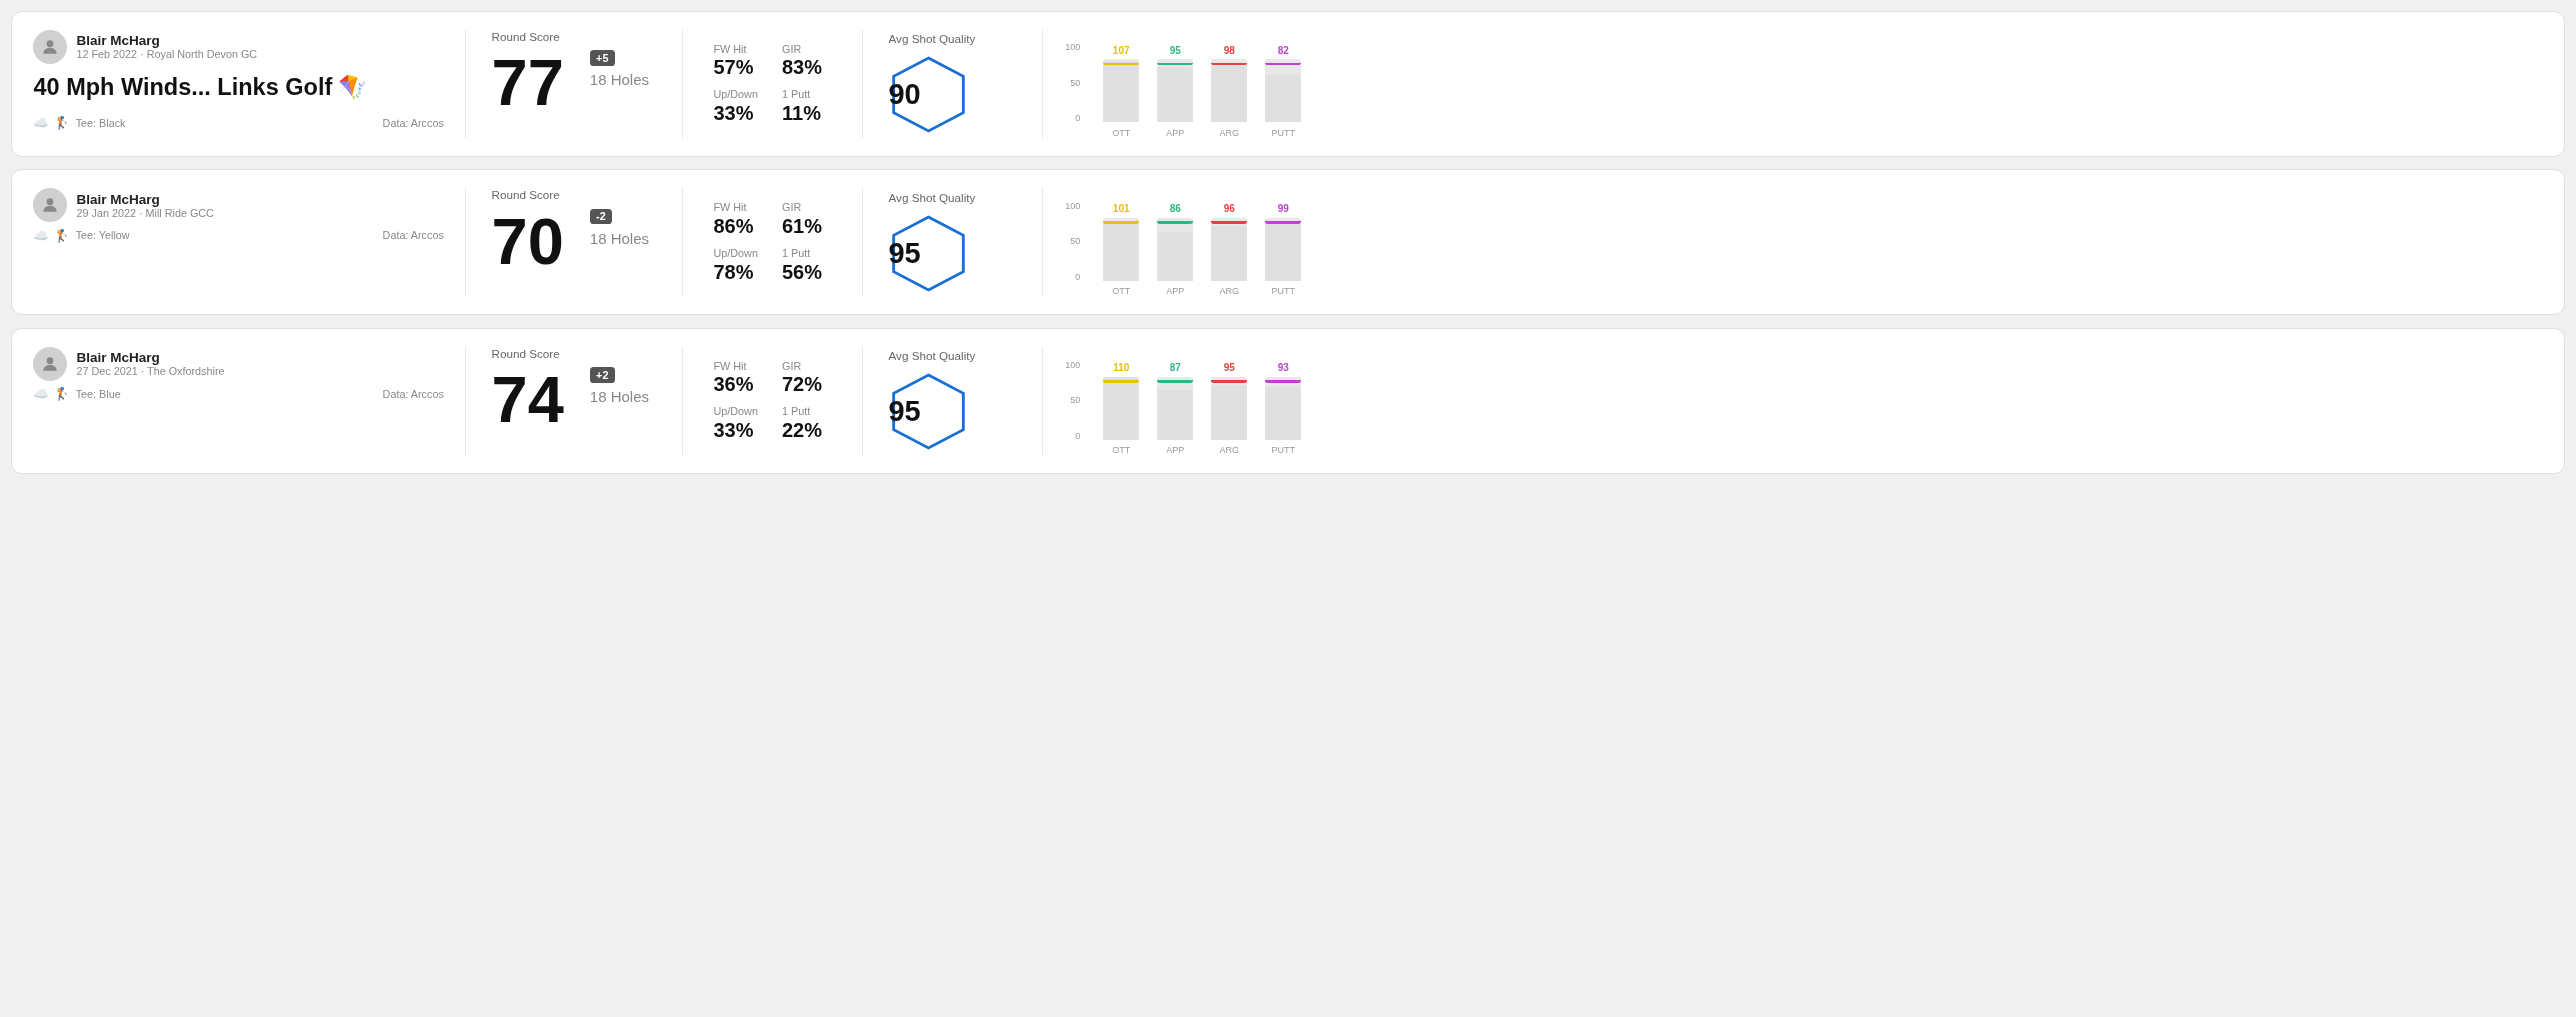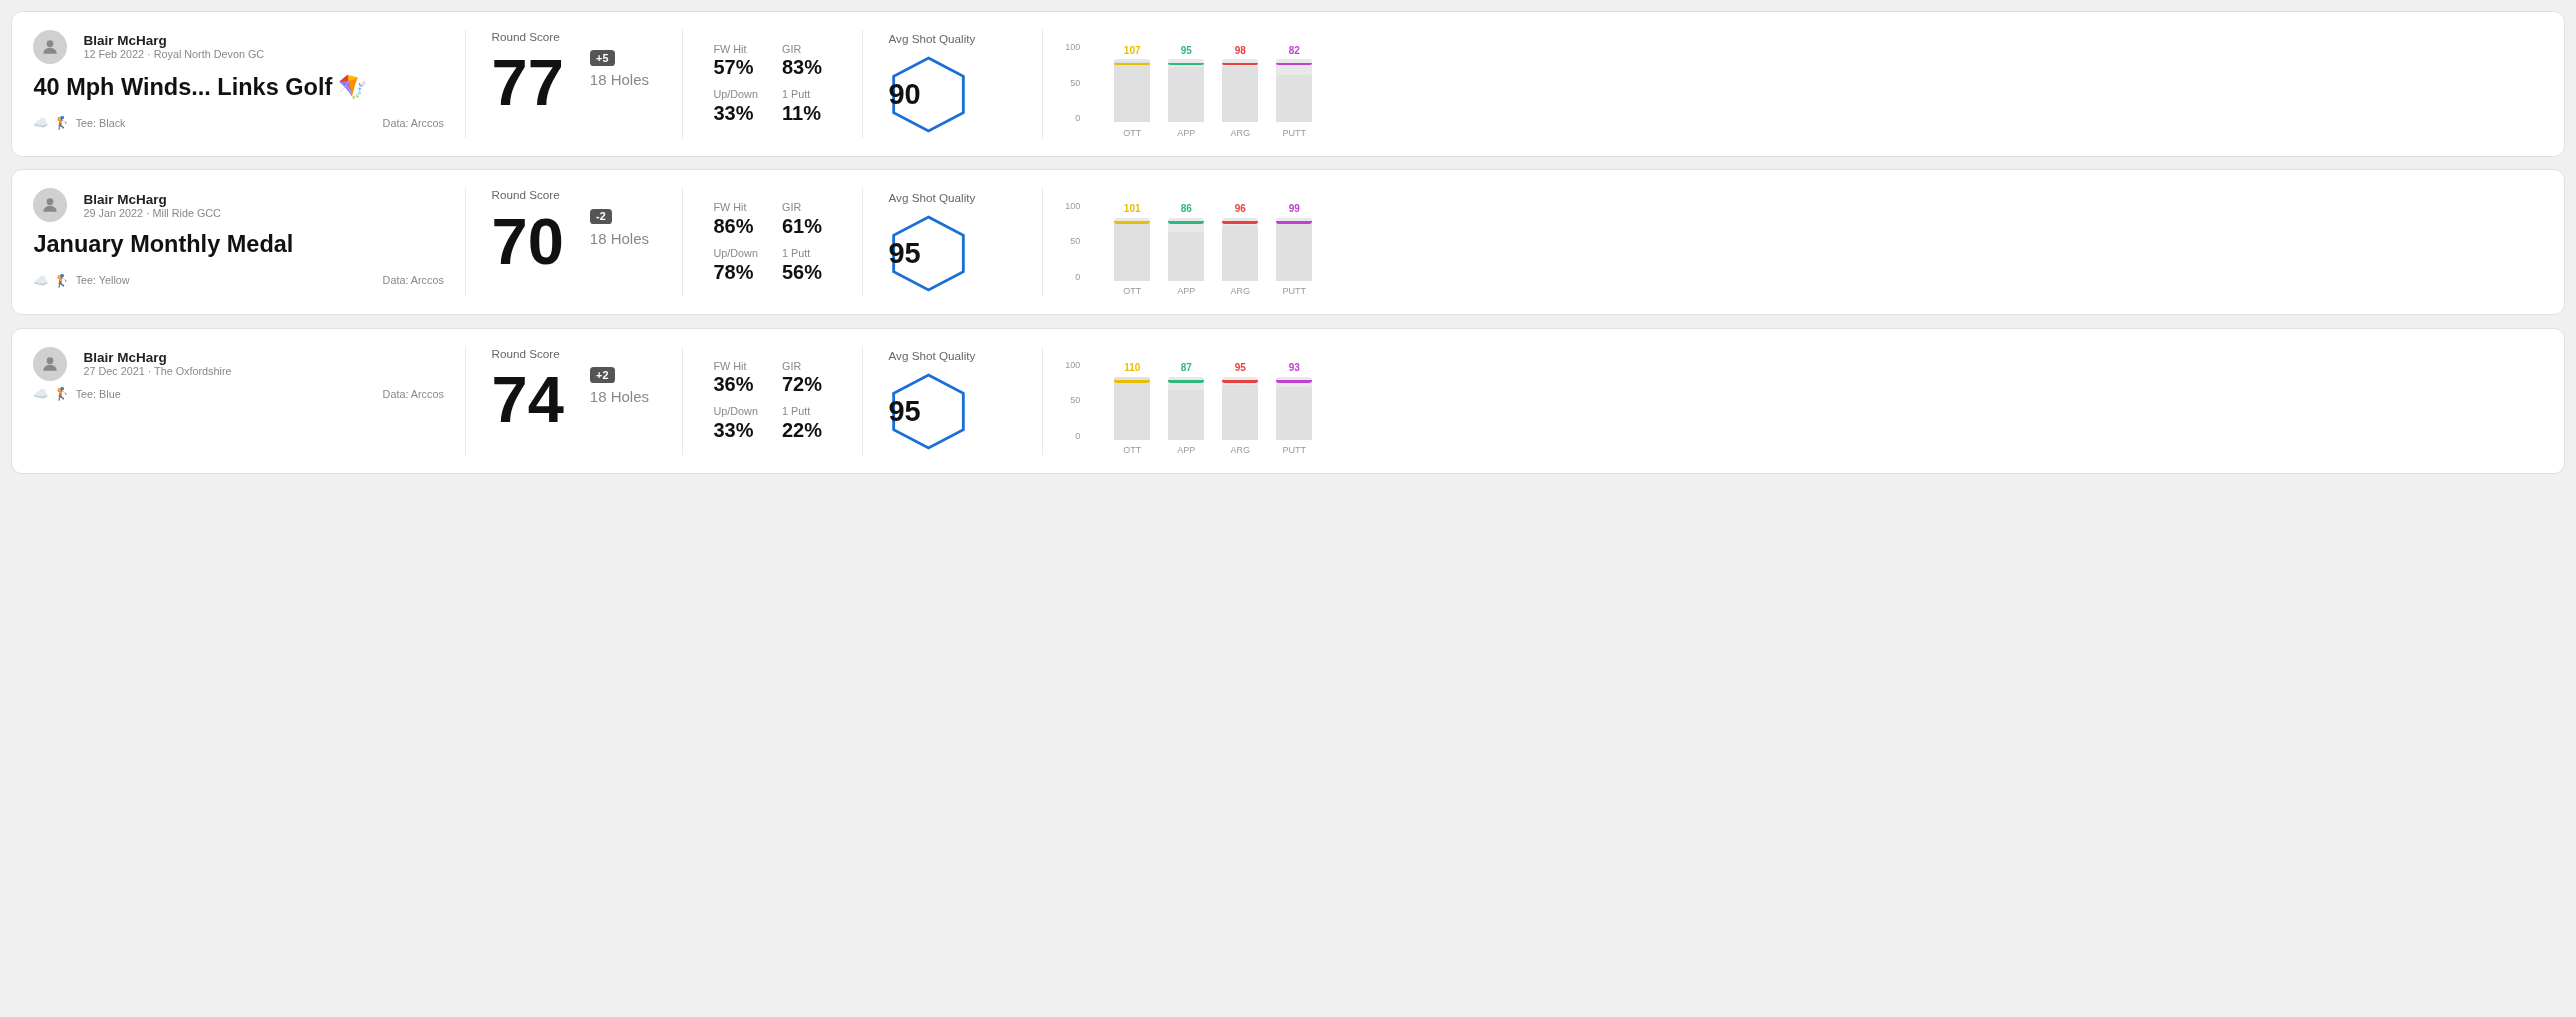--- a/index.html
+++ b/index.html
@@ -19,21 +19,21 @@
       gap: 0;
     }
     .left-section {
       flex: 0 0 433px;
       padding-right: 21.7px;
       border-right: 0.9px solid #e8e8e8;
     }
     .user-row {
       display: flex;
       align-items: center;
-      gap: 16px;
+      gap: 9px;
       margin-bottom: 5.4px;
     }
     .avatar {
       width: 34px;
       height: 34px;
       border-radius: 50%;
       background: #d0d0d0;
       display: flex;
       align-items: center;
       justify-content: center;
@@ -157,21 +157,21 @@
       align-items: flex-end;
       gap: 18px;
       height: 108px;
       position: relative;
     }
     .chart-y-axis {
       display: flex;
       flex-direction: column;
       justify-content: space-between;
       height: 81px;
-      margin-right: 16px;
+      margin-right: 5px;
       font-size: 9px;
       color: #999;
       text-align: right;
       align-self: flex-start;
       margin-top: 12.6px;
     }
     .bar-group {
       display: flex;
       flex-direction: column;
       align-items: center;
@@ -341,23 +341,20 @@
           <svg viewBox="0 0 24 24" xmlns="http://www.w3.org/2000/svg">
             <circle cx="12" cy="8" r="4"></circle>
             <path d="M4 20c0-4 3.6-7 8-7s8 3 8 7"></path>
           </svg>
         </div>
         <div class="user-info">
           <span class="user-name">Blair McHarg</span>
           <span class="user-date">29 Jan 2022 · Mill Ride GCC</span>
         </div>
       </div>
-      <div class="round-title">
-        January Monthly Medal 
-      </div>
       <div class="bottom-row">
         <div class="tee-info">
           <span class="tee-icon">☁️</span>
           <span class="tee-icon">🏌️</span>
           <span>Tee: Yellow</span>
         </div>
         <span>Data: Arccos</span>
       </div>
     </div>
 

